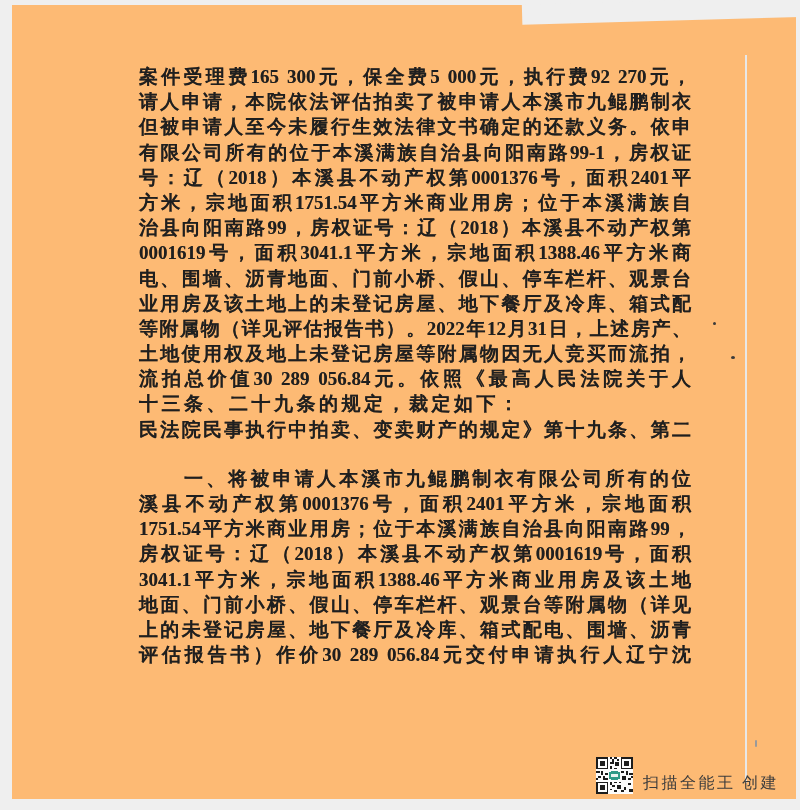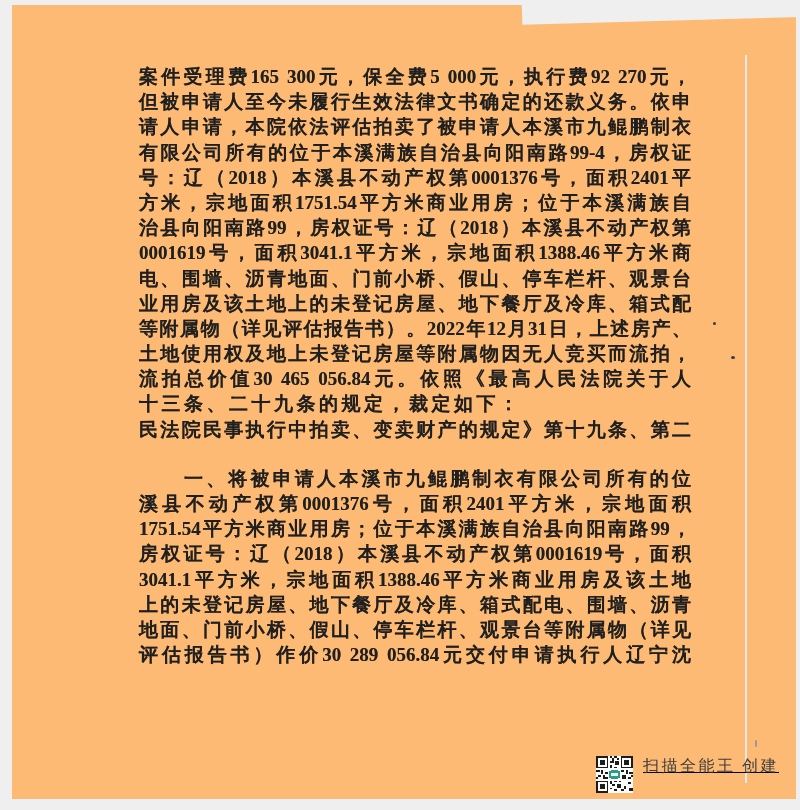--- a/index.html
+++ b/index.html
@@ -86,22 +86,21 @@
     text-indent: 45px;
     margin-top: 24px;
   }
   
   .watermark {
     position: absolute;
     left: 584px;   
     top: 751px;
     height: 38px;
     display: flex;
-    align-items: flex-start;
-    text-decoration: underline;
+    align-items: flex-end;
   }
   .qr {
     width: 37px;
     height: 37px;
     display: block;
   }
   .wm-label {
     margin-left: 10px;
     font-size: 16px;
     letter-spacing: 2.5px;
@@ -117,41 +116,41 @@
 <div class="page">
 
   <div class="wedge-top-right"></div>
   <div class="crease"></div>
   <div class="speck s1"></div>
   <div class="speck s2"></div>
   <div class="dash"></div>
 
   <div class="doc-text">
     <div class="line">案件受理费165 300元，保全费5 000元，执行费92 270元，</div>
+    <div class="line">请人申请，本院依法评估拍卖了被申请人本溪市九鲲鹏制衣</div>
     <div class="line">但被申请人至今未履行生效法律文书确定的还款义务。依申</div>
-    <div class="line">请人申请，本院依法评估拍卖了被申请人本溪市九鲲鹏制衣</div>
-    <div class="line">有限公司所有的位于本溪满族自治县向阳南路99-4，房权证</div>
+    <div class="line">有限公司所有的位于本溪满族自治县向阳南路99-1，房权证</div>
     <div class="line">号：辽（2018）本溪县不动产权第0001376号，面积2401平</div>
     <div class="line">方米，宗地面积1751.54平方米商业用房；位于本溪满族自</div>
     <div class="line">治县向阳南路99，房权证号：辽（2018）本溪县不动产权第</div>
     <div class="line">0001619号，面积3041.1平方米，宗地面积1388.46平方米商</div>
     <div class="line">电、围墙、沥青地面、门前小桥、假山、停车栏杆、观景台</div>
     <div class="line">业用房及该土地上的未登记房屋、地下餐厅及冷库、箱式配</div>
     <div class="line">等附属物（详见评估报告书）。2022年12月31日，上述房产、</div>
     <div class="line">土地使用权及地上未登记房屋等附属物因无人竞买而流拍，</div>
-    <div class="line">流拍总价值30 465 056.84元。依照《最高人民法院关于人</div>
+    <div class="line">流拍总价值30 289 056.84元。依照《最高人民法院关于人</div>
     <div class="line short">十三条、二十九条的规定，裁定如下：</div>
     <div class="line">民法院民事执行中拍卖、变卖财产的规定》第十九条、第二</div>
     <div class="line indent">一、将被申请人本溪市九鲲鹏制衣有限公司所有的位</div>
     <div class="line">溪县不动产权第0001376号，面积2401平方米，宗地面积</div>
     <div class="line">1751.54平方米商业用房；位于本溪满族自治县向阳南路99，</div>
     <div class="line">房权证号：辽（2018）本溪县不动产权第0001619号，面积</div>
     <div class="line">3041.1平方米，宗地面积1388.46平方米商业用房及该土地</div>
+    <div class="line">地面、门前小桥、假山、停车栏杆、观景台等附属物（详见</div>
     <div class="line">上的未登记房屋、地下餐厅及冷库、箱式配电、围墙、沥青</div>
-    <div class="line">地面、门前小桥、假山、停车栏杆、观景台等附属物（详见</div>
     <div class="line">评估报告书）作价30 289 056.84元交付申请执行人辽宁沈</div>
   </div>
 
   <div class="watermark">
     <svg class="qr" viewBox="0 0 21 21" shape-rendering="crispEdges" aria-hidden="true">
       <rect x="0" y="0" width="21" height="21" fill="#fcfcfc"></rect>
 
       <rect x="0" y="0" width="7" height="7" fill="#1c1c1c"></rect>
       <rect x="1" y="1" width="5" height="5" fill="#fcfcfc"></rect>
       <rect x="2" y="2" width="3" height="3" fill="#1c1c1c"></rect>

